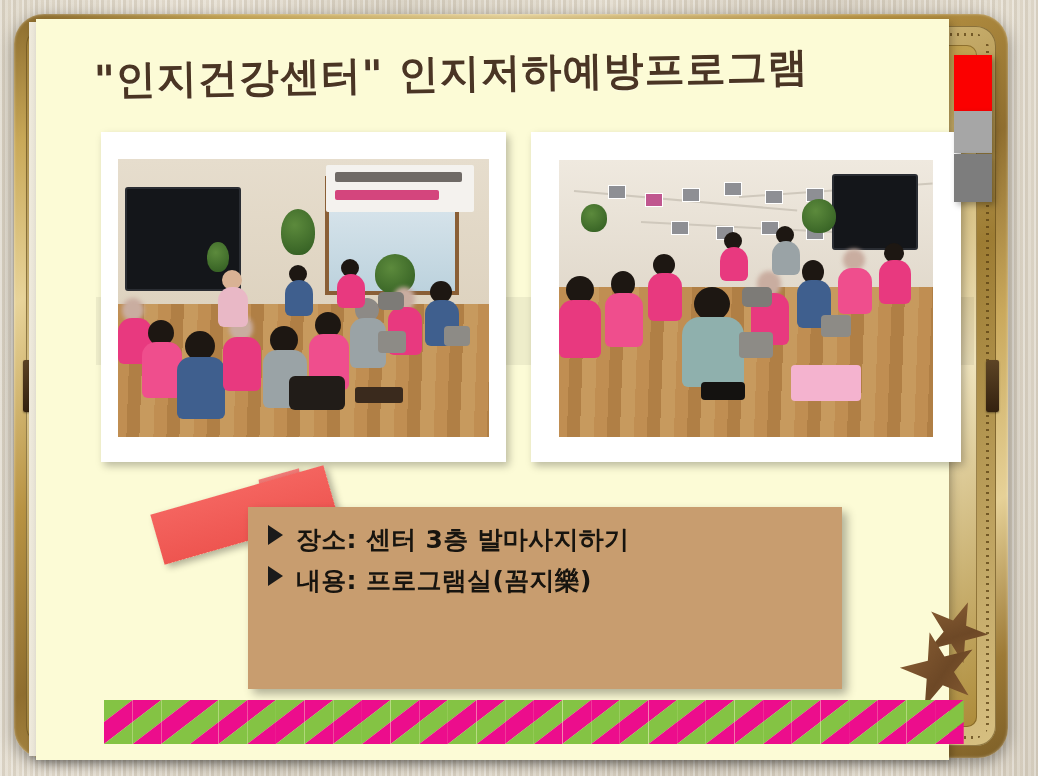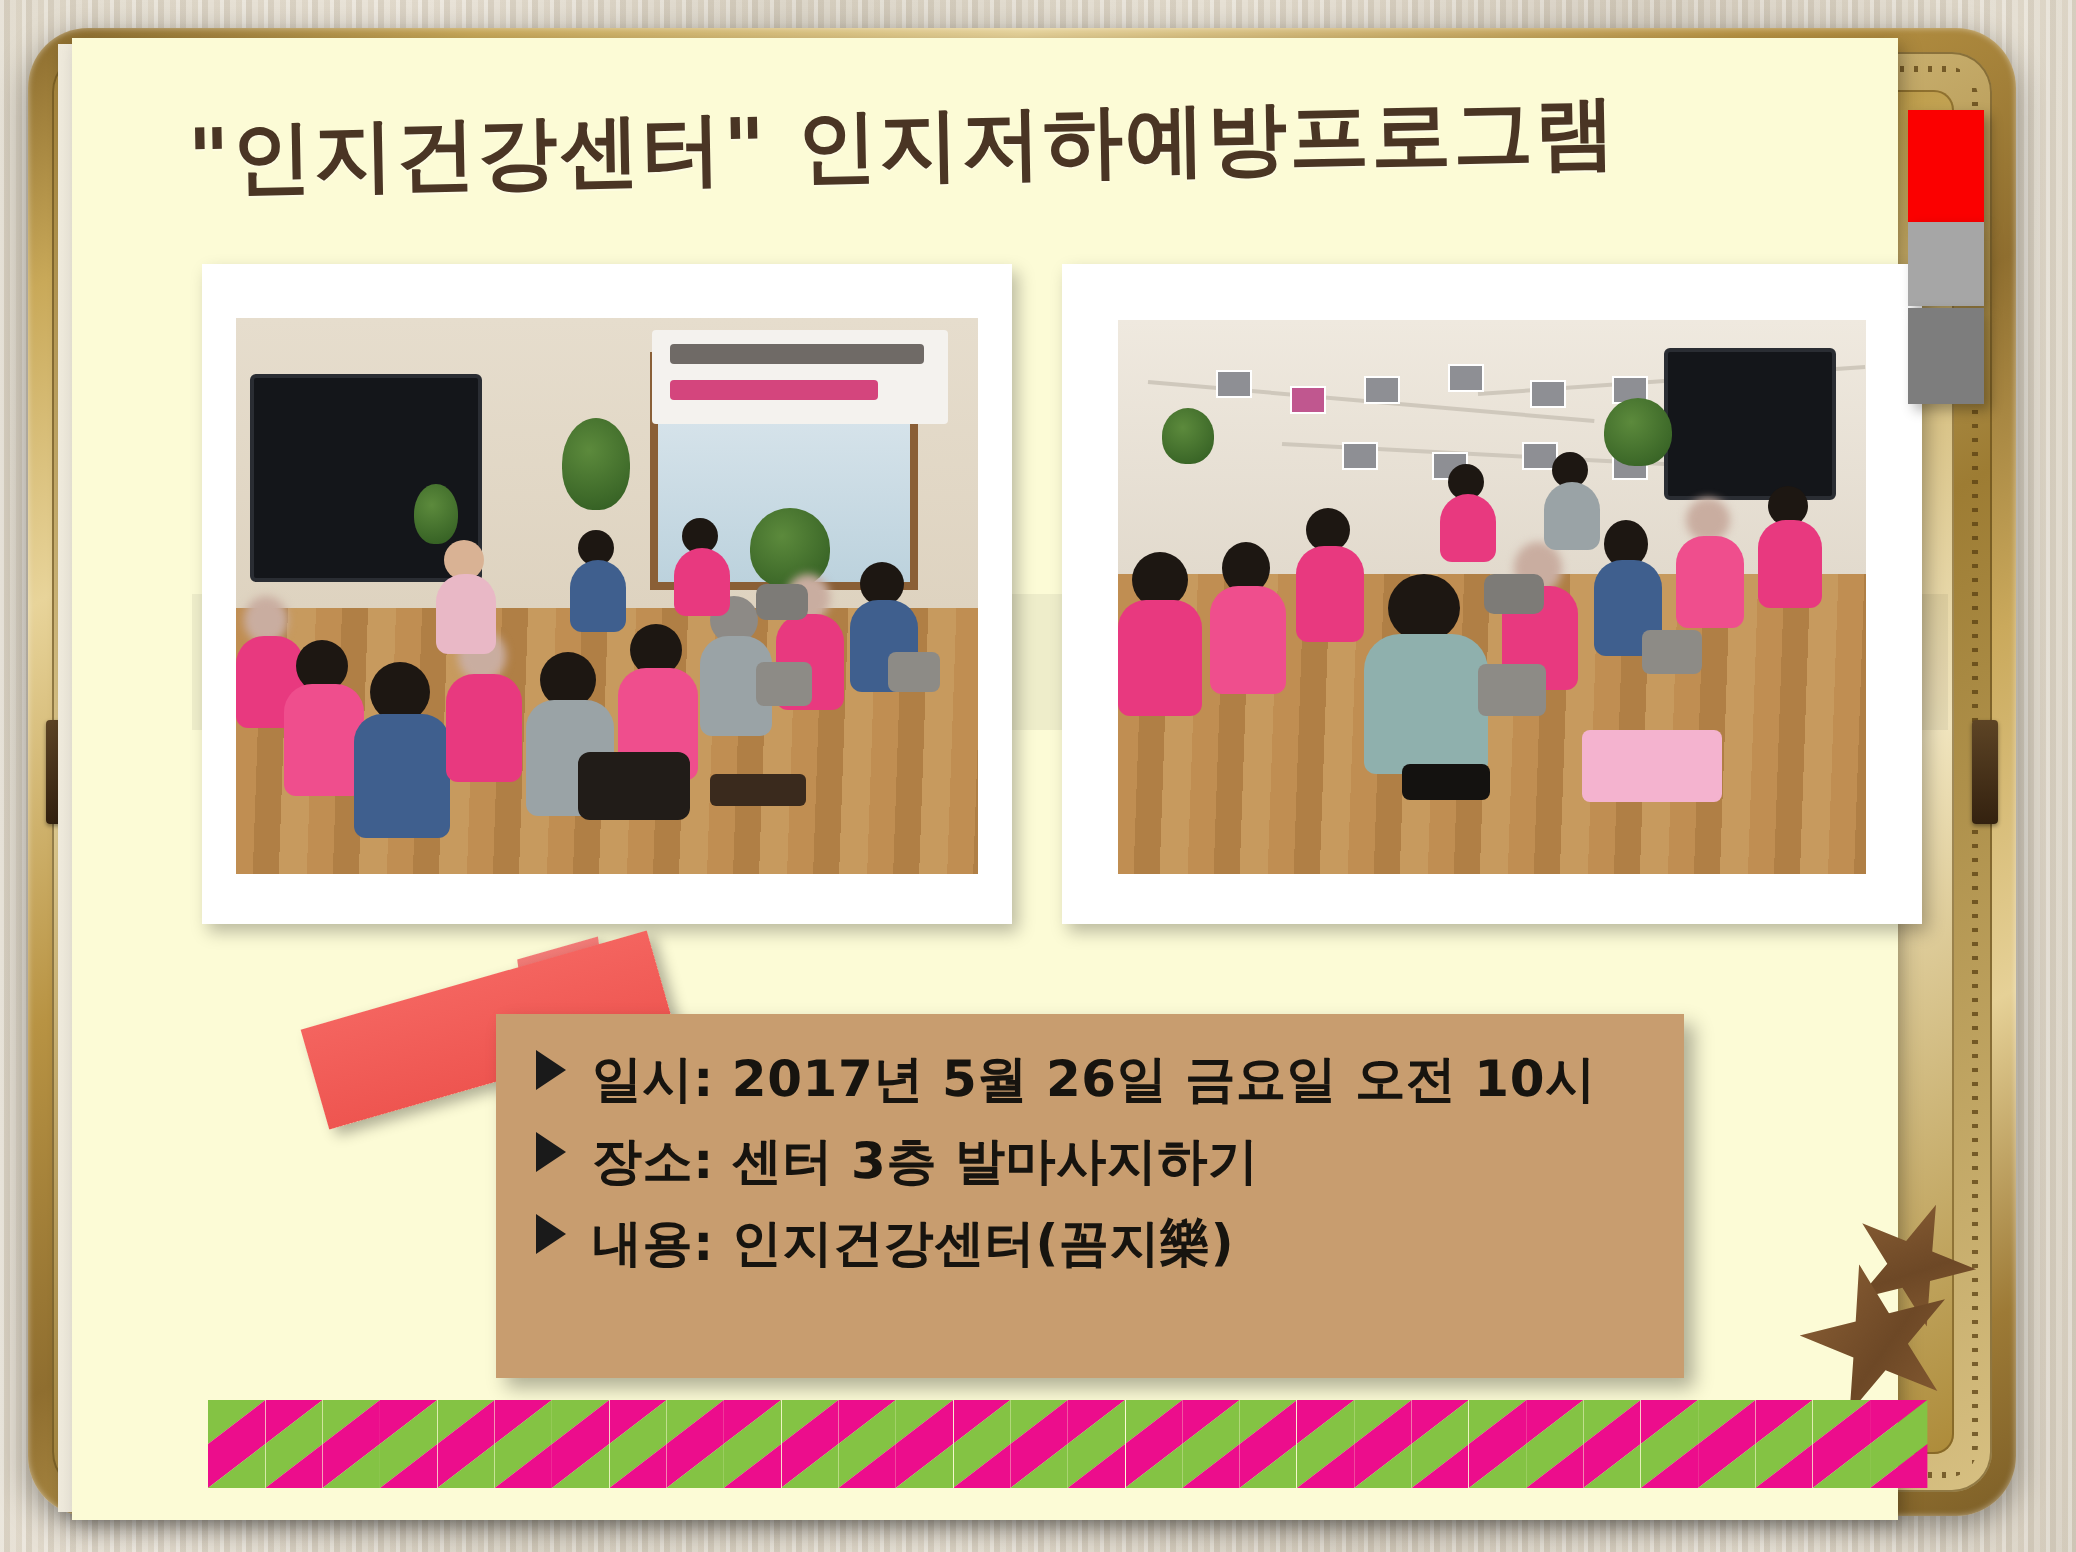--- a/index.html
+++ b/index.html
@@ -362,29 +362,25 @@
         </div>
       </div>
     </div>
 
     <div class="ribbon-fold"></div>
     <div class="ribbon"></div>
 
     <div class="infobox">
       <div class="bullet-row">
         <span class="tri"></span>
-        <span class="bullet-text">일시: 2017년 5월 26일 금요일 오전 10시</span>
-      </div>
-      <div class="bullet-row">
-        <span class="tri"></span>
         <span class="bullet-text">장소: 센터 3층 발마사지하기</span>
       </div>
       <div class="bullet-row">
         <span class="tri"></span>
-        <span class="bullet-text">내용: 인지건강센터(꼼지樂)</span>
+        <span class="bullet-text">내용: 프로그램실(꼼지樂)</span>
       </div>
     </div>
 
     <div class="star s1"></div>
     <div class="star s2"></div>
 
     <div class="strip">
       <div class="strip-row top">
           <div class="cell">
             <div class="tri-a"></div>

